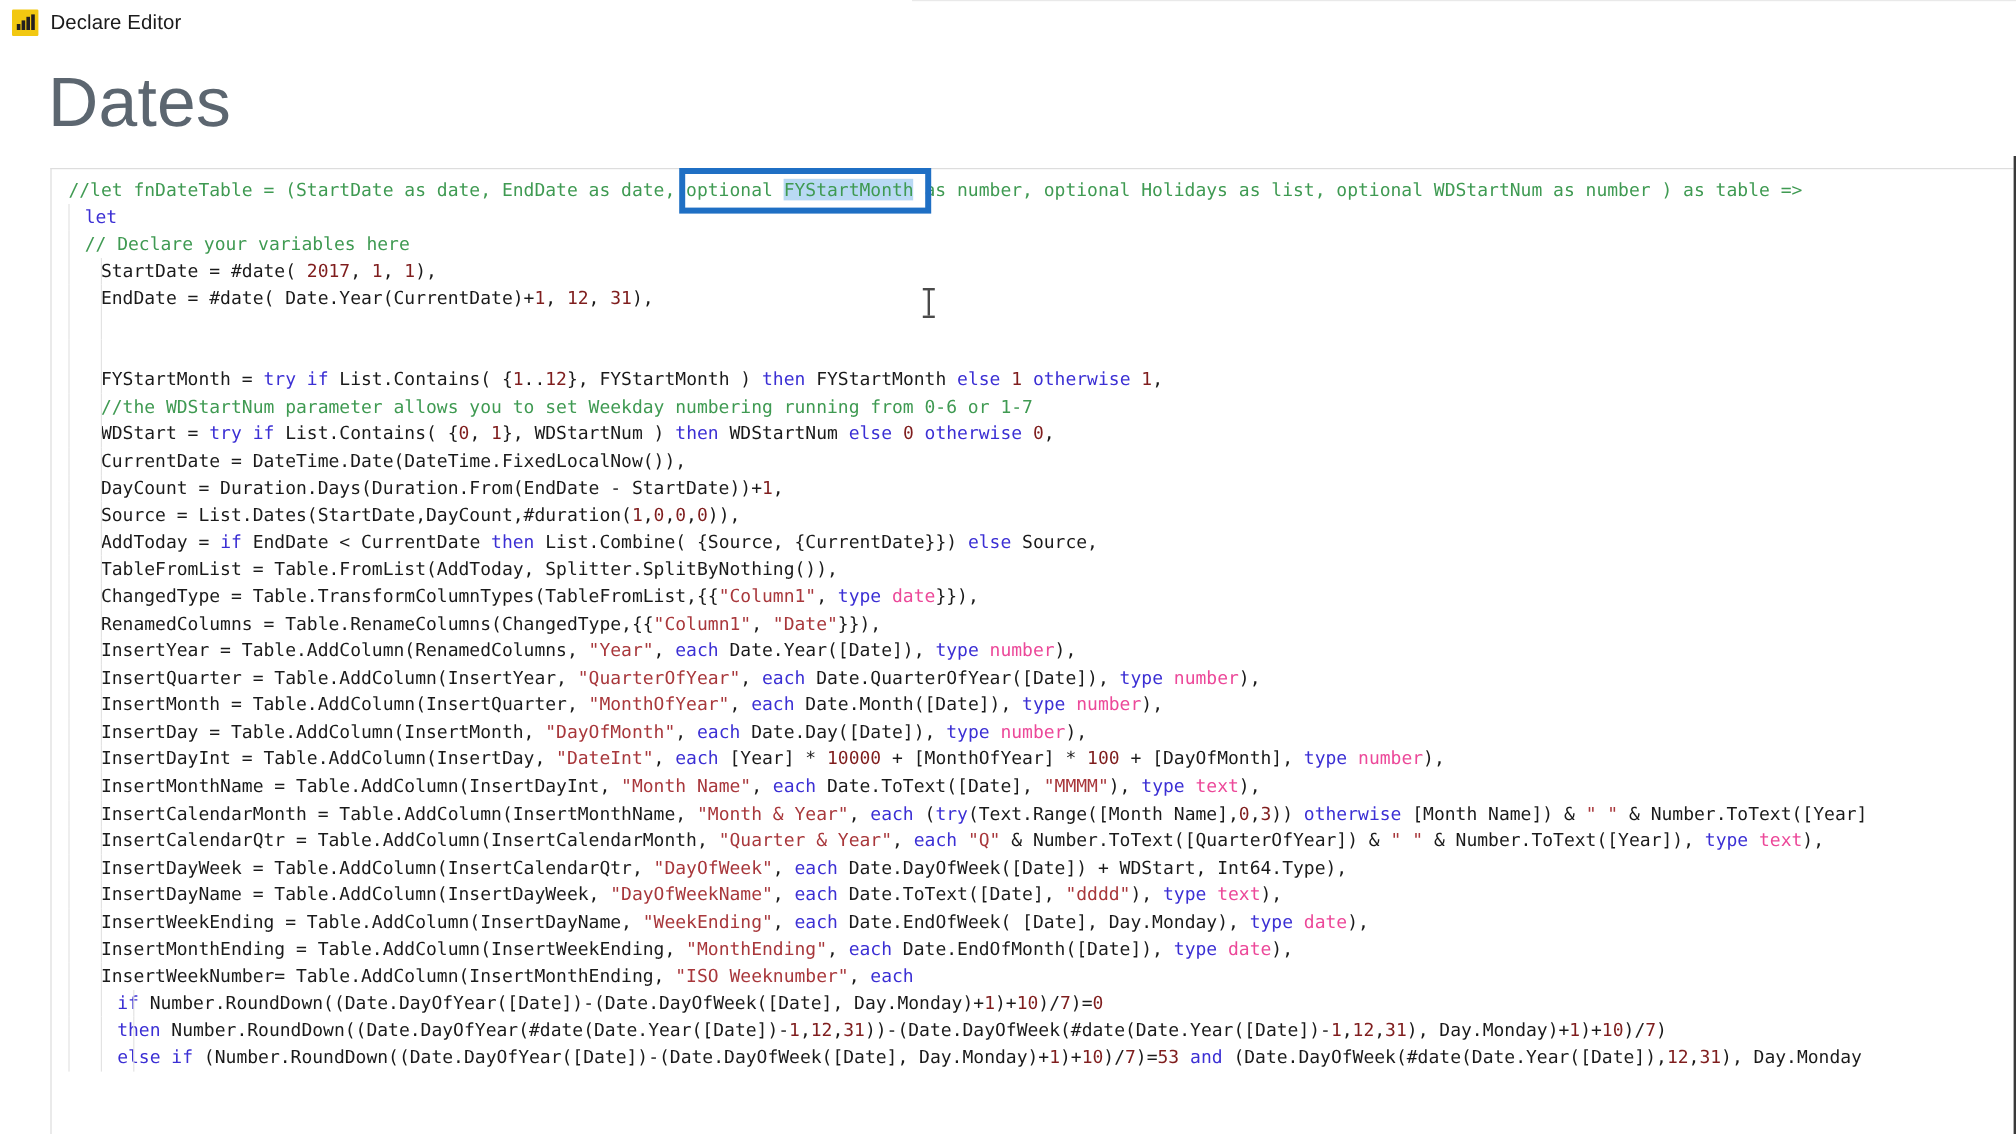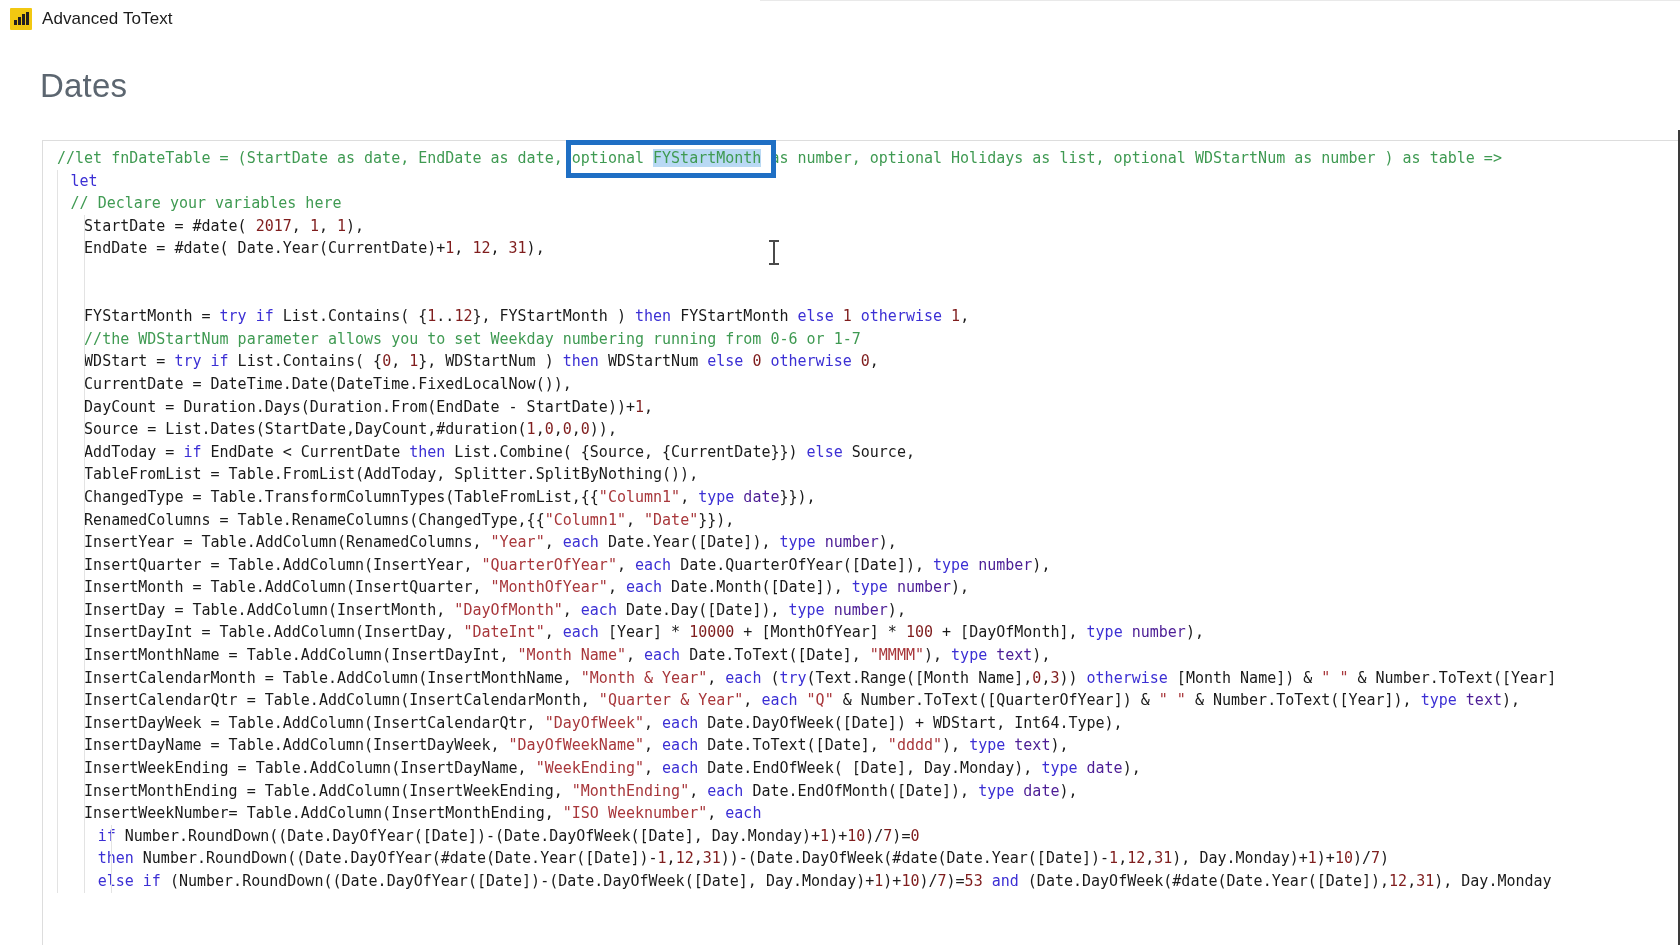--- a/index.html
+++ b/index.html
@@ -56,21 +56,21 @@
     left: 760px; top: 0;
     width: 920px; height: 1px;
     background: #e9e9e9;
   }
 
   
   #page-heading {
     position: absolute;
     left: 40px;
     top: 58px;
-    font-size: 33px;
+    font-size: 58px;
     font-weight: 400;
     color: #5c6670;
     letter-spacing: 0.2px;
     line-height: 56px;
     text-align: right;
   }
 
   
   #editor-frame {
     position: absolute;
@@ -122,21 +122,21 @@
   .g1 { left: 14px; }
   .g2 { left: 41px; }
   .g3 { left: 68px; }
 
   
   .t-plain   { color: #1a1a1a; }
   .t-comment { color: #3f9a52; }
   .t-kw      { color: #3b2fd4; }
   .t-str     { color: #a8373b; }
   .t-num     { color: #7f1d1d; }
-  .t-type    { color: #4c1d95; }
+  .t-type    { color: #ec4899; }
   .t-sel     { background: #b9d9f4; }
 
   
   #annotation-box {
     position: absolute;
     left: 566px;
     top: 140px;
     width: 210px;
     height: 38px;
     border: 5px solid #1f6fc4;
@@ -172,21 +172,21 @@
 </head>
 <body>
 
 <div id="titlebar">
   <span id="app-icon">
     <span class="bar b1"></span>
       <span class="bar b2"></span>
       <span class="bar b3"></span>
       <span class="bar b4"></span>
   </span>
-  <span id="titlebar-text">Advanced ToText</span>
+  <span id="titlebar-text">Declare Editor</span>
 </div>
 <div id="titlebar-hairline"></div>
 
 <div id="page-heading">Dates</div>
 
 <div id="editor-frame">
   <div id="code-area"><div class="code-line"><span style="display: inline-block; width: 14px;"></span><span class="t-comment">//let fnDateTable = (StartDate as date, EndDate as date, optional </span><span class="t-comment t-sel">FYStartMonth</span><span class="t-comment"> as number, optional Holidays as list, optional WDStartNum as number ) as table =&gt;</span></div><div class="code-line"><span class="guide g1"></span><span style="display: inline-block; width: 27.55px;"></span><span class="t-kw">let</span></div><div class="code-line"><span class="guide g1"></span><span style="display: inline-block; width: 27.55px;"></span><span class="t-comment">// Declare your variables here</span></div><div class="code-line"><span class="guide g1"></span><span class="guide g2"></span><span style="display: inline-block; width: 41.1px;"></span><span class="t-plain">StartDate = #date( </span><span class="t-num">2017</span><span class="t-plain">, </span><span class="t-num">1</span><span class="t-plain">, </span><span class="t-num">1</span><span class="t-plain">),</span></div><div class="code-line"><span class="guide g1"></span><span class="guide g2"></span><span style="display: inline-block; width: 41.1px;"></span><span class="t-plain">EndDate = #date( Date.Year(CurrentDate)+</span><span class="t-num">1</span><span class="t-plain">, </span><span class="t-num">12</span><span class="t-plain">, </span><span class="t-num">31</span><span class="t-plain">),</span></div><div class="code-line"><span class="guide g1"></span><span class="guide g2"></span><span style="display: inline-block; width: 14px;"></span></div><div class="code-line"><span class="guide g1"></span><span class="guide g2"></span><span style="display: inline-block; width: 14px;"></span></div><div class="code-line"><span class="guide g1"></span><span class="guide g2"></span><span style="display: inline-block; width: 41.1px;"></span><span class="t-plain">FYStartMonth = </span><span class="t-kw">try if</span><span class="t-plain"> List.Contains( {</span><span class="t-num">1</span><span class="t-plain">..</span><span class="t-num">12</span><span class="t-plain">}, FYStartMonth ) </span><span class="t-kw">then</span><span class="t-plain"> FYStartMonth </span><span class="t-kw">else</span><span class="t-plain"> </span><span class="t-num">1</span><span class="t-plain"> </span><span class="t-kw">otherwise</span><span class="t-plain"> </span><span class="t-num">1</span><span class="t-plain">,</span></div><div class="code-line"><span class="guide g1"></span><span class="guide g2"></span><span style="display: inline-block; width: 41.1px;"></span><span class="t-comment">//the WDStartNum parameter allows you to set Weekday numbering running from 0-6 or 1-7</span></div><div class="code-line"><span class="guide g1"></span><span class="guide g2"></span><span style="display: inline-block; width: 41.1px;"></span><span class="t-plain">WDStart = </span><span class="t-kw">try if</span><span class="t-plain"> List.Contains( {</span><span class="t-num">0</span><span class="t-plain">, </span><span class="t-num">1</span><span class="t-plain">}, WDStartNum ) </span><span class="t-kw">then</span><span class="t-plain"> WDStartNum </span><span class="t-kw">else</span><span class="t-plain"> </span><span class="t-num">0</span><span class="t-plain"> </span><span class="t-kw">otherwise</span><span class="t-plain"> </span><span class="t-num">0</span><span class="t-plain">,</span></div><div class="code-line"><span class="guide g1"></span><span class="guide g2"></span><span style="display: inline-block; width: 41.1px;"></span><span class="t-plain">CurrentDate = DateTime.Date(DateTime.FixedLocalNow()),</span></div><div class="code-line"><span class="guide g1"></span><span class="guide g2"></span><span style="display: inline-block; width: 41.1px;"></span><span class="t-plain">DayCount = Duration.Days(Duration.From(EndDate - StartDate))+</span><span class="t-num">1</span><span class="t-plain">,</span></div><div class="code-line"><span class="guide g1"></span><span class="guide g2"></span><span style="display: inline-block; width: 41.1px;"></span><span class="t-plain">Source = List.Dates(StartDate,DayCount,#duration(</span><span class="t-num">1</span><span class="t-plain">,</span><span class="t-num">0</span><span class="t-plain">,</span><span class="t-num">0</span><span class="t-plain">,</span><span class="t-num">0</span><span class="t-plain">)),</span></div><div class="code-line"><span class="guide g1"></span><span class="guide g2"></span><span style="display: inline-block; width: 41.1px;"></span><span class="t-plain">AddToday = </span><span class="t-kw">if</span><span class="t-plain"> EndDate &lt; CurrentDate </span><span class="t-kw">then</span><span class="t-plain"> List.Combine( {Source, {CurrentDate}}) </span><span class="t-kw">else</span><span class="t-plain"> Source,</span></div><div class="code-line"><span class="guide g1"></span><span class="guide g2"></span><span style="display: inline-block; width: 41.1px;"></span><span class="t-plain">TableFromList = Table.FromList(AddToday, Splitter.SplitByNothing()),</span></div><div class="code-line"><span class="guide g1"></span><span class="guide g2"></span><span style="display: inline-block; width: 41.1px;"></span><span class="t-plain">ChangedType = Table.TransformColumnTypes(TableFromList,{{</span><span class="t-str">"Column1"</span><span class="t-plain">, </span><span class="t-kw">type</span><span class="t-plain"> </span><span class="t-type">date</span><span class="t-plain">}}),</span></div><div class="code-line"><span class="guide g1"></span><span class="guide g2"></span><span style="display: inline-block; width: 41.1px;"></span><span class="t-plain">RenamedColumns = Table.RenameColumns(ChangedType,{{</span><span class="t-str">"Column1"</span><span class="t-plain">, </span><span class="t-str">"Date"</span><span class="t-plain">}}),</span></div><div class="code-line"><span class="guide g1"></span><span class="guide g2"></span><span style="display: inline-block; width: 41.1px;"></span><span class="t-plain">InsertYear = Table.AddColumn(RenamedColumns, </span><span class="t-str">"Year"</span><span class="t-plain">, </span><span class="t-kw">each</span><span class="t-plain"> Date.Year([Date]), </span><span class="t-kw">type</span><span class="t-plain"> </span><span class="t-type">number</span><span class="t-plain">),</span></div><div class="code-line"><span class="guide g1"></span><span class="guide g2"></span><span style="display: inline-block; width: 41.1px;"></span><span class="t-plain">InsertQuarter = Table.AddColumn(InsertYear, </span><span class="t-str">"QuarterOfYear"</span><span class="t-plain">, </span><span class="t-kw">each</span><span class="t-plain"> Date.QuarterOfYear([Date]), </span><span class="t-kw">type</span><span class="t-plain"> </span><span class="t-type">number</span><span class="t-plain">),</span></div><div class="code-line"><span class="guide g1"></span><span class="guide g2"></span><span style="display: inline-block; width: 41.1px;"></span><span class="t-plain">InsertMonth = Table.AddColumn(InsertQuarter, </span><span class="t-str">"MonthOfYear"</span><span class="t-plain">, </span><span class="t-kw">each</span><span class="t-plain"> Date.Month([Date]), </span><span class="t-kw">type</span><span class="t-plain"> </span><span class="t-type">number</span><span class="t-plain">),</span></div><div class="code-line"><span class="guide g1"></span><span class="guide g2"></span><span style="display: inline-block; width: 41.1px;"></span><span class="t-plain">InsertDay = Table.AddColumn(InsertMonth, </span><span class="t-str">"DayOfMonth"</span><span class="t-plain">, </span><span class="t-kw">each</span><span class="t-plain"> Date.Day([Date]), </span><span class="t-kw">type</span><span class="t-plain"> </span><span class="t-type">number</span><span class="t-plain">),</span></div><div class="code-line"><span class="guide g1"></span><span class="guide g2"></span><span style="display: inline-block; width: 41.1px;"></span><span class="t-plain">InsertDayInt = Table.AddColumn(InsertDay, </span><span class="t-str">"DateInt"</span><span class="t-plain">, </span><span class="t-kw">each</span><span class="t-plain"> [Year] * </span><span class="t-num">10000</span><span class="t-plain"> + [MonthOfYear] * </span><span class="t-num">100</span><span class="t-plain"> + [DayOfMonth], </span><span class="t-kw">type</span><span class="t-plain"> </span><span class="t-type">number</span><span class="t-plain">),</span></div><div class="code-line"><span class="guide g1"></span><span class="guide g2"></span><span style="display: inline-block; width: 41.1px;"></span><span class="t-plain">InsertMonthName = Table.AddColumn(InsertDayInt, </span><span class="t-str">"Month Name"</span><span class="t-plain">, </span><span class="t-kw">each</span><span class="t-plain"> Date.ToText([Date], </span><span class="t-str">"MMMM"</span><span class="t-plain">), </span><span class="t-kw">type</span><span class="t-plain"> </span><span class="t-type">text</span><span class="t-plain">),</span></div><div class="code-line"><span class="guide g1"></span><span class="guide g2"></span><span style="display: inline-block; width: 41.1px;"></span><span class="t-plain">InsertCalendarMonth = Table.AddColumn(InsertMonthName, </span><span class="t-str">"Month &amp; Year"</span><span class="t-plain">, </span><span class="t-kw">each</span><span class="t-plain"> (</span><span class="t-kw">try</span><span class="t-plain">(Text.Range([Month Name],</span><span class="t-num">0</span><span class="t-plain">,</span><span class="t-num">3</span><span class="t-plain">)) </span><span class="t-kw">otherwise</span><span class="t-plain"> [Month Name]) &amp; </span><span class="t-str">" "</span><span class="t-plain"> &amp; Number.ToText([Year]</span></div><div class="code-line"><span class="guide g1"></span><span class="guide g2"></span><span style="display: inline-block; width: 41.1px;"></span><span class="t-plain">InsertCalendarQtr = Table.AddColumn(InsertCalendarMonth, </span><span class="t-str">"Quarter &amp; Year"</span><span class="t-plain">, </span><span class="t-kw">each</span><span class="t-plain"> </span><span class="t-str">"Q"</span><span class="t-plain"> &amp; Number.ToText([QuarterOfYear]) &amp; </span><span class="t-str">" "</span><span class="t-plain"> &amp; Number.ToText([Year]), </span><span class="t-kw">type</span><span class="t-plain"> </span><span class="t-type">text</span><span class="t-plain">),</span></div><div class="code-line"><span class="guide g1"></span><span class="guide g2"></span><span style="display: inline-block; width: 41.1px;"></span><span class="t-plain">InsertDayWeek = Table.AddColumn(InsertCalendarQtr, </span><span class="t-str">"DayOfWeek"</span><span class="t-plain">, </span><span class="t-kw">each</span><span class="t-plain"> Date.DayOfWeek([Date]) + WDStart, Int64.Type),</span></div><div class="code-line"><span class="guide g1"></span><span class="guide g2"></span><span style="display: inline-block; width: 41.1px;"></span><span class="t-plain">InsertDayName = Table.AddColumn(InsertDayWeek, </span><span class="t-str">"DayOfWeekName"</span><span class="t-plain">, </span><span class="t-kw">each</span><span class="t-plain"> Date.ToText([Date], </span><span class="t-str">"dddd"</span><span class="t-plain">), </span><span class="t-kw">type</span><span class="t-plain"> </span><span class="t-type">text</span><span class="t-plain">),</span></div><div class="code-line"><span class="guide g1"></span><span class="guide g2"></span><span style="display: inline-block; width: 41.1px;"></span><span class="t-plain">InsertWeekEnding = Table.AddColumn(InsertDayName, </span><span class="t-str">"WeekEnding"</span><span class="t-plain">, </span><span class="t-kw">each</span><span class="t-plain"> Date.EndOfWeek( [Date], Day.Monday), </span><span class="t-kw">type</span><span class="t-plain"> </span><span class="t-type">date</span><span class="t-plain">),</span></div><div class="code-line"><span class="guide g1"></span><span class="guide g2"></span><span style="display: inline-block; width: 41.1px;"></span><span class="t-plain">InsertMonthEnding = Table.AddColumn(InsertWeekEnding, </span><span class="t-str">"MonthEnding"</span><span class="t-plain">, </span><span class="t-kw">each</span><span class="t-plain"> Date.EndOfMonth([Date]), </span><span class="t-kw">type</span><span class="t-plain"> </span><span class="t-type">date</span><span class="t-plain">),</span></div><div class="code-line"><span class="guide g1"></span><span class="guide g2"></span><span style="display: inline-block; width: 41.1px;"></span><span class="t-plain">InsertWeekNumber= Table.AddColumn(InsertMonthEnding, </span><span class="t-str">"ISO Weeknumber"</span><span class="t-plain">, </span><span class="t-kw">each</span></div><div class="code-line"><span class="guide g1"></span><span class="guide g2"></span><span class="guide g3"></span><span style="display: inline-block; width: 54.65px;"></span><span class="t-kw">if</span><span class="t-plain"> Number.RoundDown((Date.DayOfYear([Date])-(Date.DayOfWeek([Date], Day.Monday)+</span><span class="t-num">1</span><span class="t-plain">)+</span><span class="t-num">10</span><span class="t-plain">)/</span><span class="t-num">7</span><span class="t-plain">)=</span><span class="t-num">0</span></div><div class="code-line"><span class="guide g1"></span><span class="guide g2"></span><span class="guide g3"></span><span style="display: inline-block; width: 54.65px;"></span><span class="t-kw">then</span><span class="t-plain"> Number.RoundDown((Date.DayOfYear(#date(Date.Year([Date])-</span><span class="t-num">1</span><span class="t-plain">,</span><span class="t-num">12</span><span class="t-plain">,</span><span class="t-num">31</span><span class="t-plain">))-(Date.DayOfWeek(#date(Date.Year([Date])-</span><span class="t-num">1</span><span class="t-plain">,</span><span class="t-num">12</span><span class="t-plain">,</span><span class="t-num">31</span><span class="t-plain">), Day.Monday)+</span><span class="t-num">1</span><span class="t-plain">)+</span><span class="t-num">10</span><span class="t-plain">)/</span><span class="t-num">7</span><span class="t-plain">)</span></div><div class="code-line"><span class="guide g1"></span><span class="guide g2"></span><span class="guide g3"></span><span style="display: inline-block; width: 54.65px;"></span><span class="t-kw">else if</span><span class="t-plain"> (Number.RoundDown((Date.DayOfYear([Date])-(Date.DayOfWeek([Date], Day.Monday)+</span><span class="t-num">1</span><span class="t-plain">)+</span><span class="t-num">10</span><span class="t-plain">)/</span><span class="t-num">7</span><span class="t-plain">)=</span><span class="t-num">53</span><span class="t-plain"> </span><span class="t-kw">and</span><span class="t-plain"> (Date.DayOfWeek(#date(Date.Year([Date]),</span><span class="t-num">12</span><span class="t-plain">,</span><span class="t-num">31</span><span class="t-plain">), Day.Monday</span></div></div>
 </div>
 <div id="right-edge-border"></div>
 

